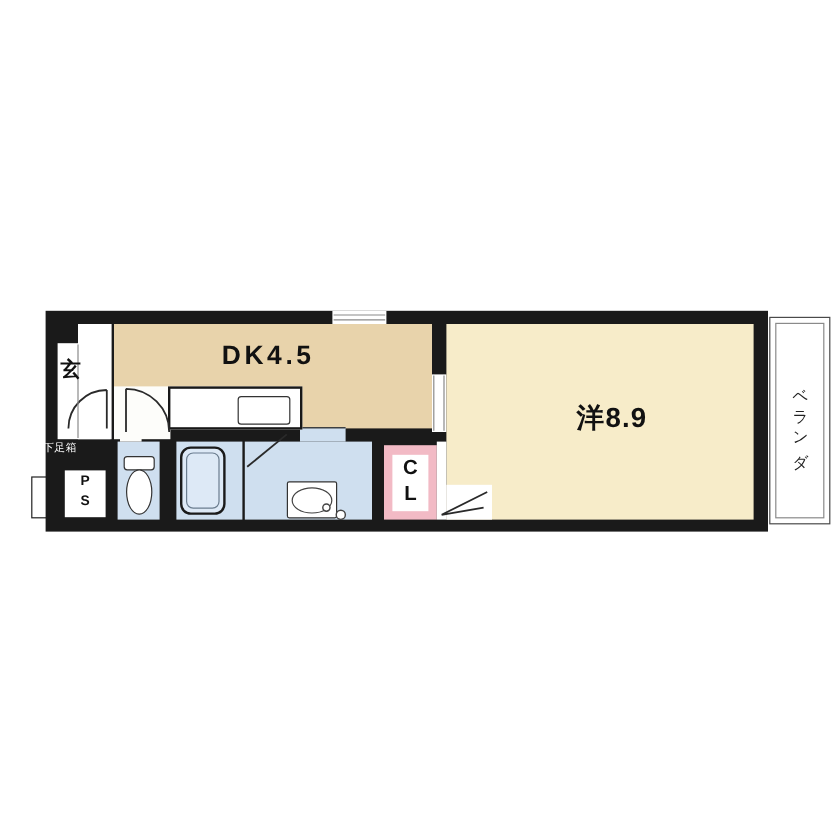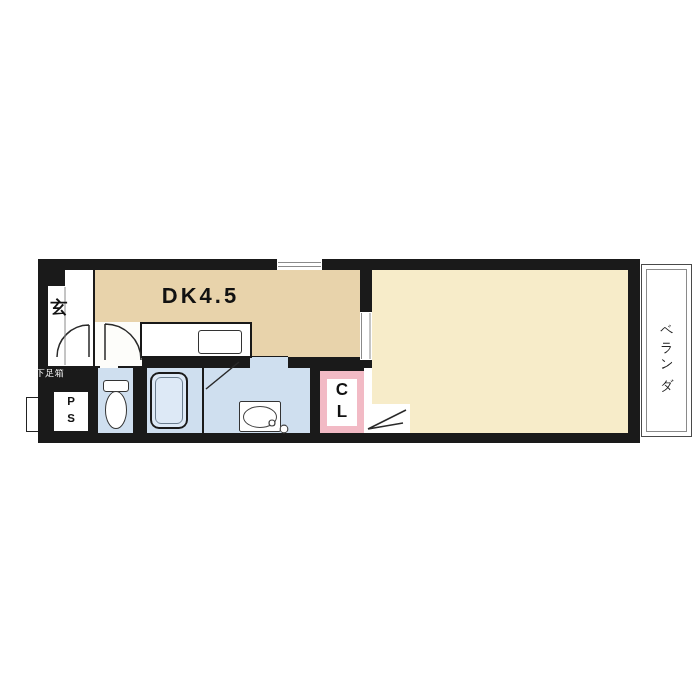--- a/index.html
+++ b/index.html
@@ -43,21 +43,21 @@
   #toilet-bowl{left:105px;top:391px;width:22px;height:38px;background:#fff;border:1.5px solid #333;border-radius:50%;}
   #basin-unit{left:239px;top:401px;width:42px;height:31px;background:#fff;border:1.5px solid #333;border-radius:2px;}
   #basin-oval{left:243px;top:406px;width:34px;height:22px;border:1.2px solid #444;border-radius:50%;}
   
   #overlay{position:absolute;left:0;top:0;width:700px;height:700px;z-index:4;pointer-events:none;}
   
   .lbl{z-index:5;color:#111;white-space:nowrap;}
   #genkan-label{left:46px;top:296px;width:26px;font-size:17px;font-weight:bold;text-align:center;}
   #shoebox-label{left:28px;top:367px;width:44px;font-size:9px;color:#fff;text-align:center;letter-spacing:.5px;}
   #ps-label{left:54px;top:393px;width:34px;font-size:11.5px;font-weight:bold;line-height:1.45;text-align:center;}
-  #dk-label{left:133px;top:283px;width:135px;font-size:22px;font-weight:bold;letter-spacing:3px;text-align:center;}
+  #dk-label{left:156px;top:283px;width:135px;font-size:22px;font-weight:bold;letter-spacing:3px;text-align:center;}
   #west-label{left:440px;top:333px;width:140px;font-size:23px;font-weight:bold;letter-spacing:1px;text-align:center;}
   #cl-label-c{left:327px;top:380px;width:30px;font-size:17px;font-weight:bold;text-align:center;}
   #cl-label-l{left:327px;top:402px;width:30px;font-size:17px;font-weight:bold;text-align:center;}
   #veranda-label{writing-mode:vertical-rl;font-size:13px;letter-spacing:3px;color:#222;}
   .stack{display:block;}
 </style>
 </head>
 <body>
 
 <div id="canvas">
@@ -117,16 +117,17 @@
     </g>
   </svg>
 
   <div class="abs lbl" id="genkan-label">玄</div>
   <div class="abs lbl" id="shoebox-label">下足箱</div>
   <div class="abs lbl" id="ps-label">
     <span class="stack">P</span>
     <span class="stack">S</span>
   </div>
   <div class="abs lbl" id="dk-label">DK4.5</div>
+  <div class="abs lbl" id="west-label">洋8.9</div>
   <div class="abs lbl" id="cl-label-c">C</div>
   <div class="abs lbl" id="cl-label-l">L</div>
 
 </div>
 
 </body></html>

